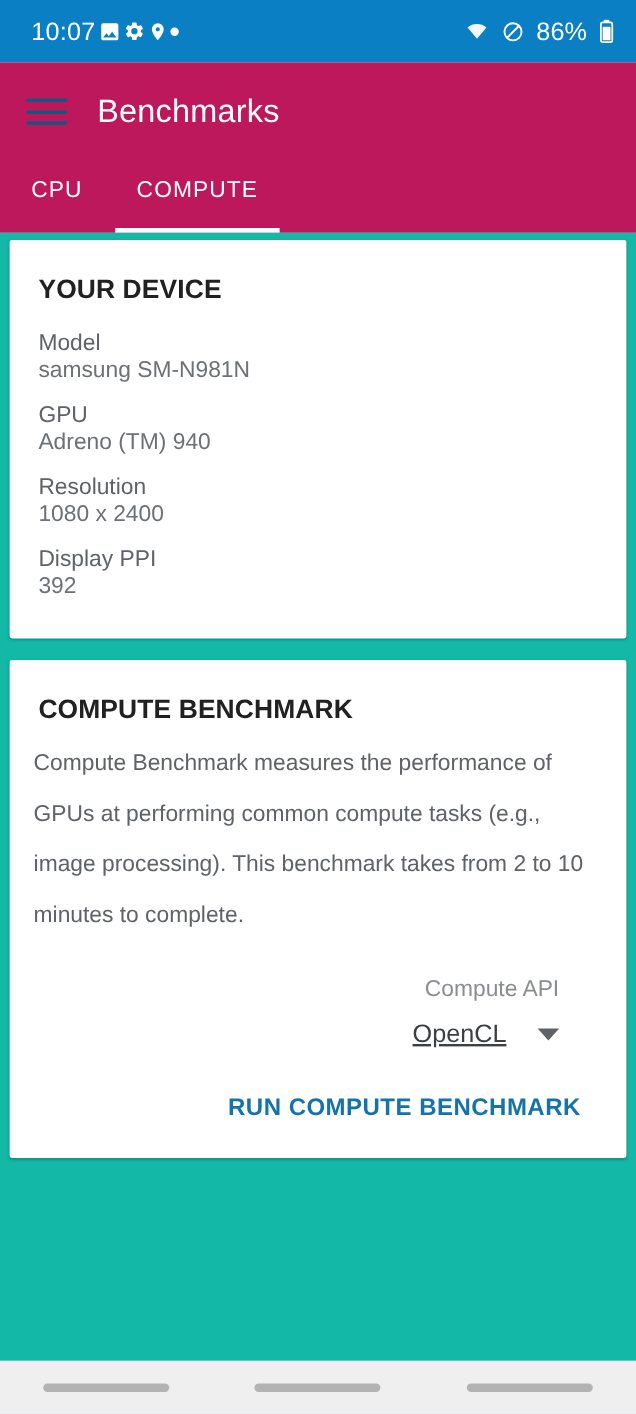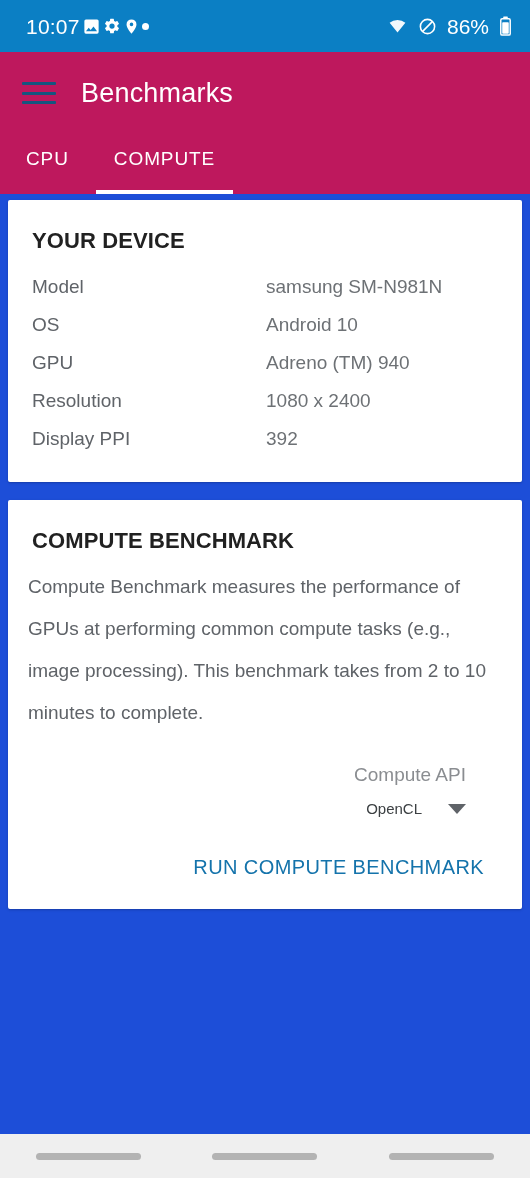--- a/index.html
+++ b/index.html
@@ -36,50 +36,50 @@
   .tab { color:#ffffff; font-size:19px; letter-spacing:.9px;
          padding:14px 0 0 0; margin-right:45px; position:relative;
          height:60px; cursor:pointer; }
   .tab.active::after {
     content:""; position:absolute; left:-18px; right:-18px; bottom:0;
     height:4px; background:#ffffff;
   }
 
   
   .content { position:absolute; top:194px; left:0; right:0; bottom:44px;
-             background:#1d4ed8; padding:6px 8px 0 8px; }
+             background:#14b8a6; padding:6px 8px 0 8px; }
   .card {
     background:#ffffff; border-radius:2px;
     box-shadow:0 1px 3px rgba(0,0,0,.16), 0 1px 1px rgba(0,0,0,.07);
     margin-bottom:18px;
   }
   .card-title {
     font-size:22px; font-weight:bold; color:#212121;
     letter-spacing:.1px; padding:28px 0 6px 24px;
   }
 
   
   .dev-table { padding:8px 0 24px 0; }
-  .dev-row { display:flex; padding:8px 0 8px 24px; }
+  .dev-row { display:flex; padding:8px 0 8px 24px;flex-direction:column; }
   .dev-label { width:234px; font-size:19px; color:#5f6368; }
   .dev-value { font-size:19px; color:#6d7175; }
 
   
   .bm-desc { font-size:19px; color:#5f6368; line-height:42px;
              padding:6px 24px 0 20px; }
   .api-block { text-align:right; padding:30px 56px 0 0; }
   .api-label { font-size:19px; color:#8a8d91; }
   .api-select { display:inline-flex; align-items:center; gap:26px;
                 margin-top:14px; cursor:pointer; }
-  .api-value { font-size:15px; color:#3c4043; }
+  .api-value { font-size:21px; color:#3c4043;text-decoration:underline; }
   .caret { width:0; height:0; border-left:9px solid transparent;
            border-right:9px solid transparent; border-top:10px solid #5f6368; }
   .run-row { text-align:right; padding:38px 38px 30px 0; }
   .run-btn { display:inline-block; background:none; border:none;
-             color:#1473ab; font-size:20px; font-weight:normal;
+             color:#1473ab; font-size:20px; font-weight:bold;
              letter-spacing:.4px; cursor:pointer;
              font-family:"Liberation Sans", sans-serif; }
 
   
   .navbar { position:absolute; left:0; right:0; bottom:0; height:44px;
             background:#efefef; display:flex; align-items:center;
             justify-content:space-around; }
   .nav-pill { width:105px; height:7px; border-radius:4px; background:#b3b3b3; }
 </style>
 </head>
@@ -148,24 +148,20 @@
   <div class="content">
 
     <div class="card">
       <div class="card-title">YOUR DEVICE</div>
       <div class="dev-table">
         <div class="dev-row">
           <div class="dev-label">Model</div>
           <div class="dev-value">samsung SM-N981N</div>
         </div>
         <div class="dev-row">
-          <div class="dev-label">OS</div>
-          <div class="dev-value">Android 10</div>
-        </div>
-        <div class="dev-row">
           <div class="dev-label">GPU</div>
           <div class="dev-value">Adreno (TM) 940</div>
         </div>
         <div class="dev-row">
           <div class="dev-label">Resolution</div>
           <div class="dev-value">1080 x 2400</div>
         </div>
         <div class="dev-row">
           <div class="dev-label">Display PPI</div>
           <div class="dev-value">392</div>

